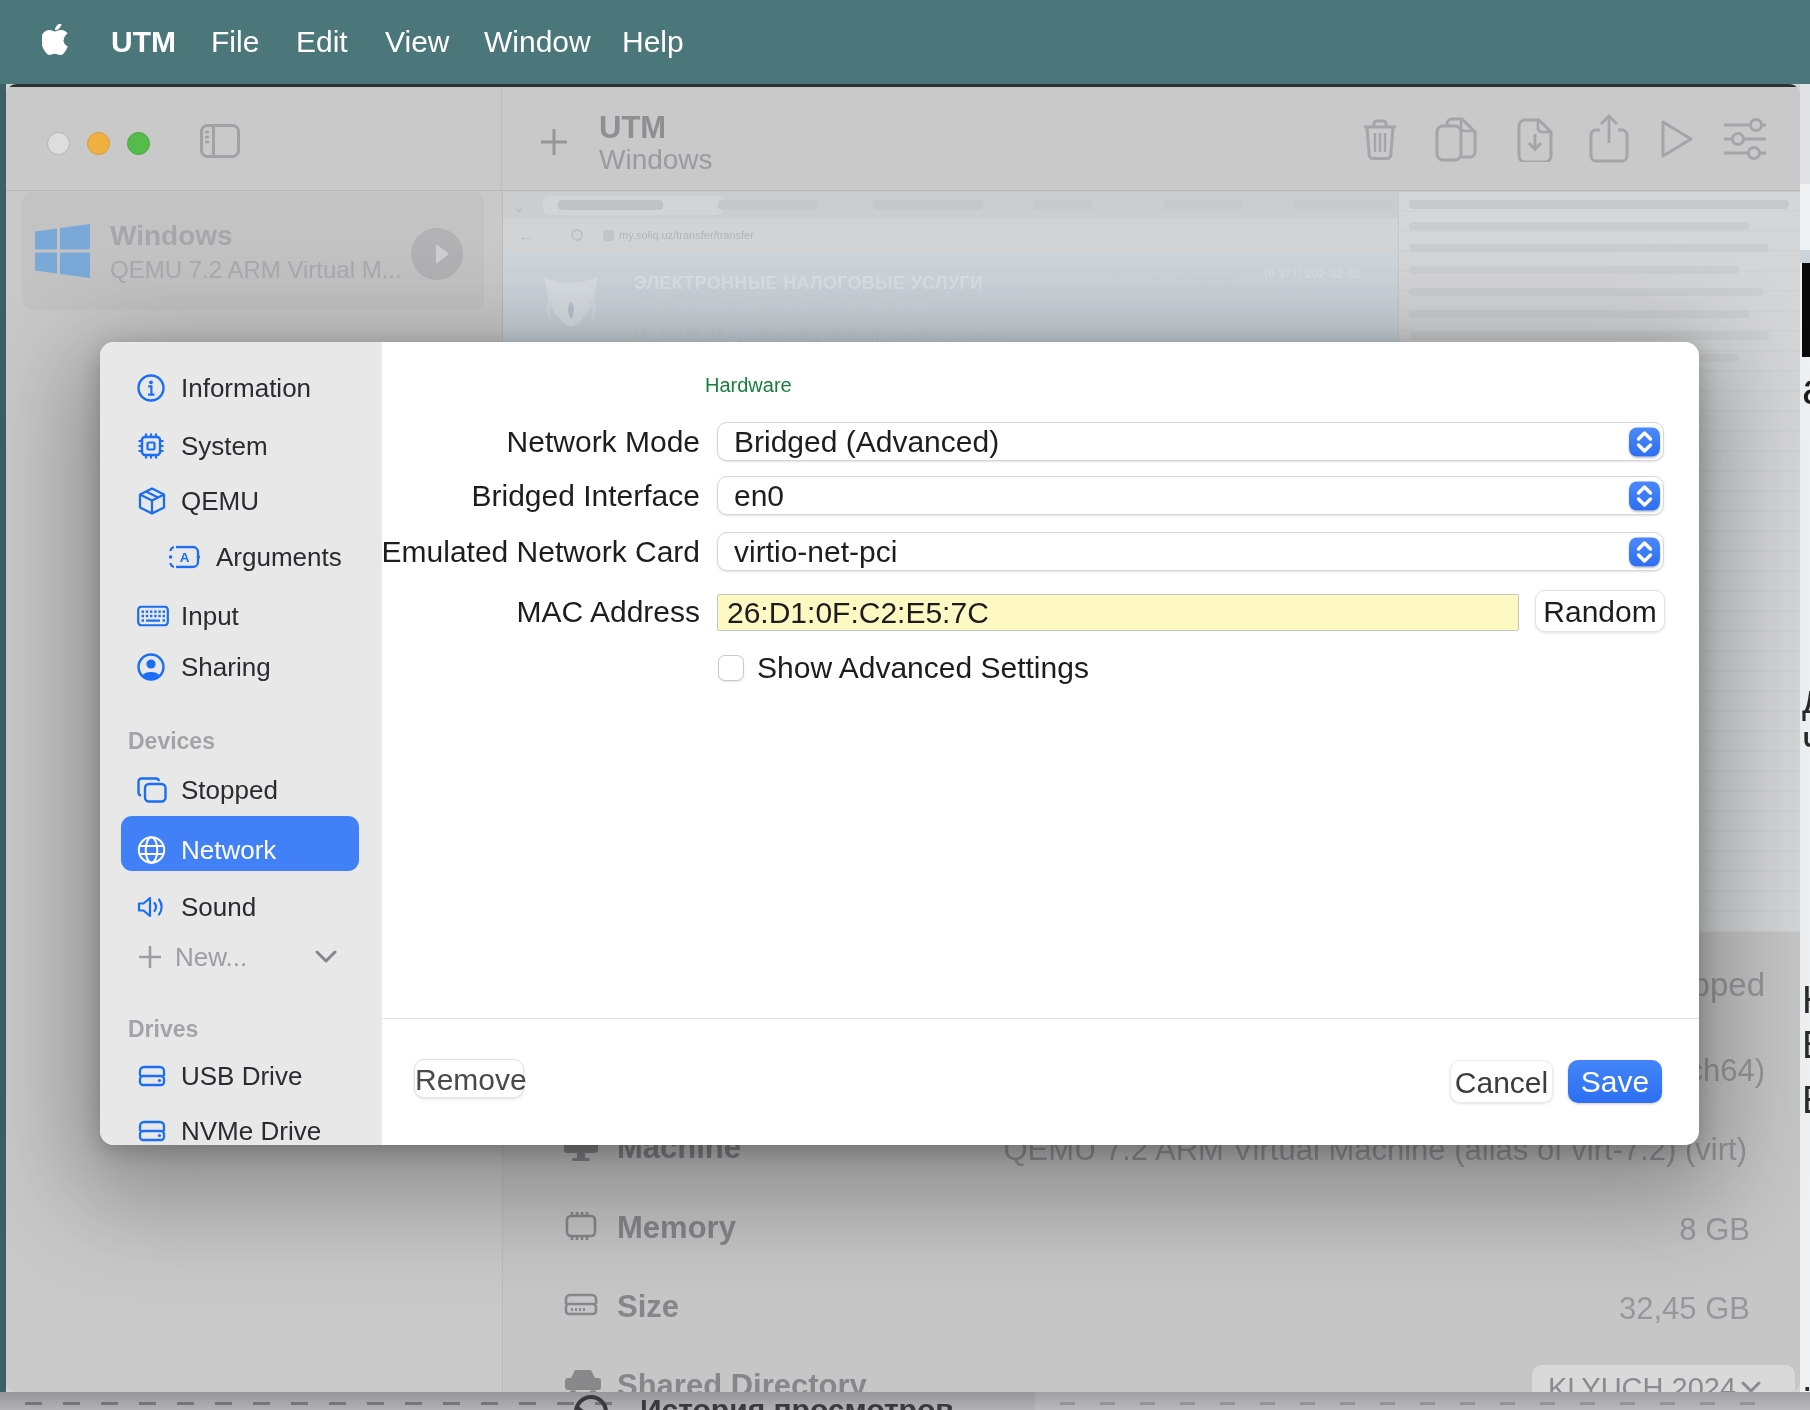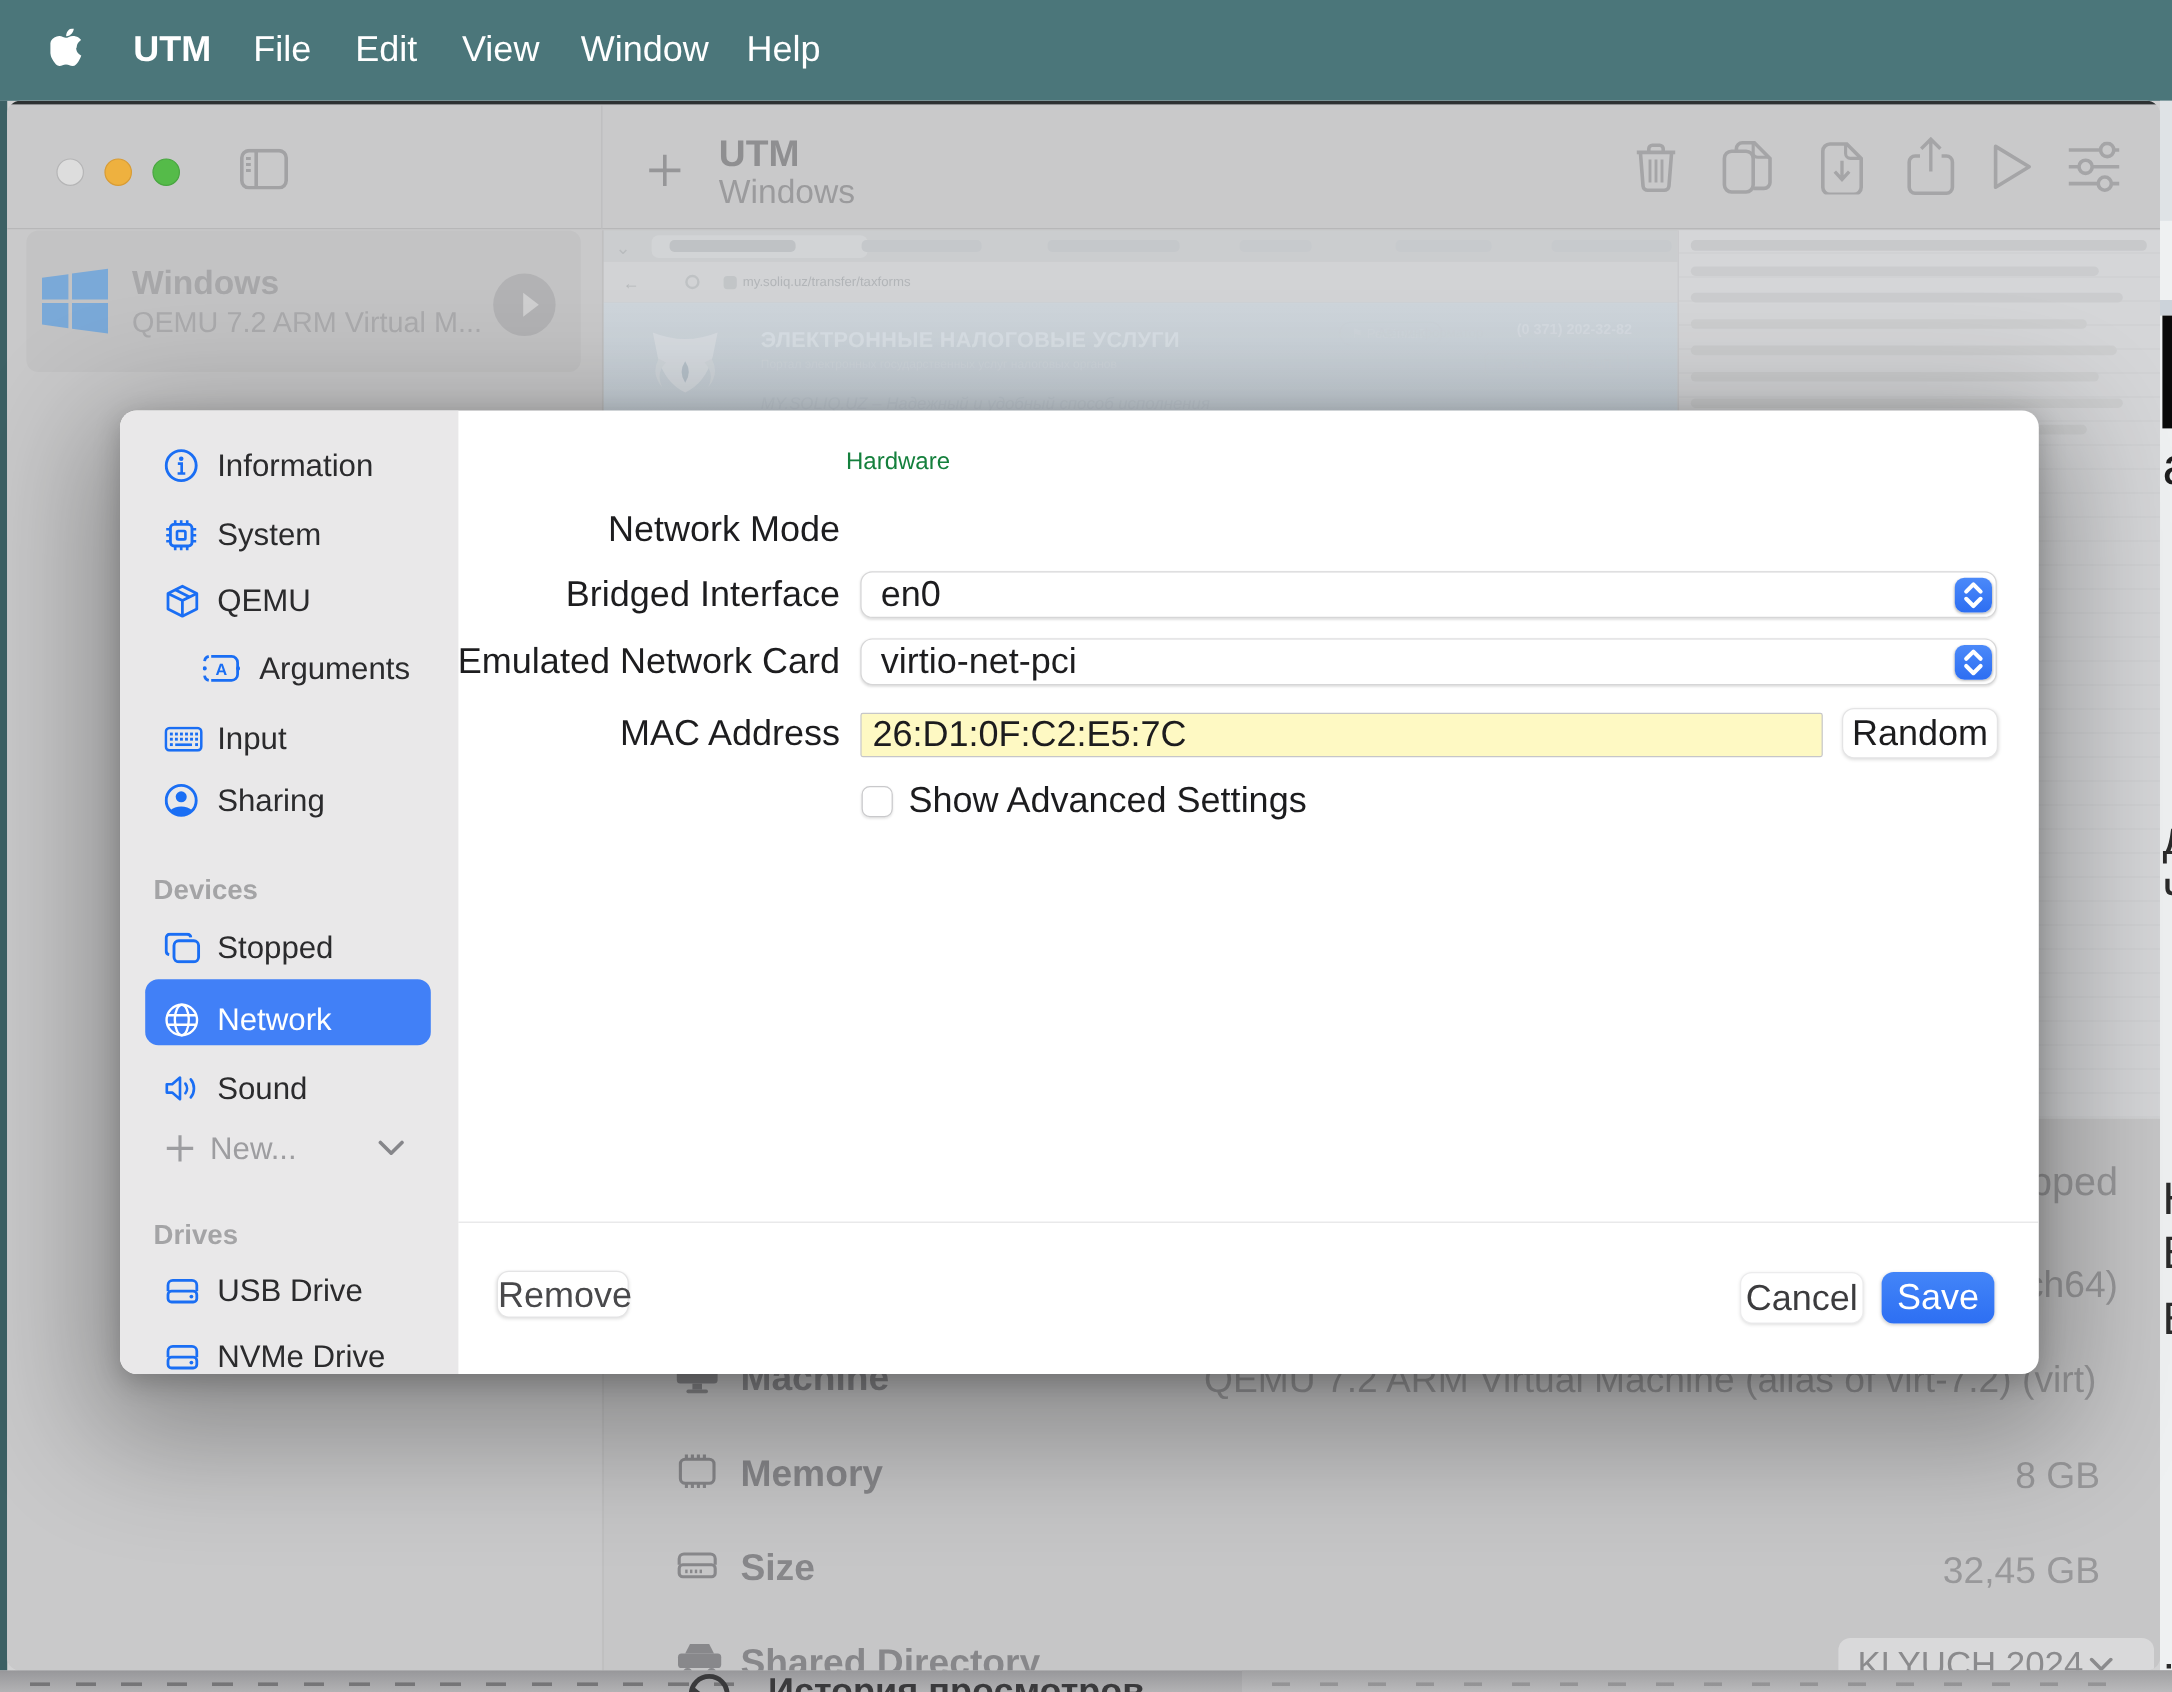--- a/index.html
+++ b/index.html
@@ -154,21 +154,21 @@
       <div class="abs" style="left:930px;top:8px;width:95px;height:10px;background:#c7cacd;border-radius:4px;"></div>
       <div class="abs" style="left:1165px;top:6px;width:12px;height:12px;border-top:2px solid #bcbfc2;"></div>
       <div class="abs" style="left:1215px;top:6px;width:11px;height:11px;border:2px solid #bcbfc2;border-radius:2px;"></div>
       <div class="abs" style="left:1262px;top:5px;color:#b9bcbe;font-size:16px;">×</div>
     </div>
 
     <div class="abs" style="left:0;top:26px;width:1298px;height:34px;background:#d2d3d5;">
       <div class="abs" style="left:16px;top:10px;color:#b5b8ba;font-size:14px;">←</div>
       <div class="abs" style="left:68px;top:11px;width:12px;height:12px;border:2px solid #bfc2c4;border-radius:50%;"></div>
       <div class="abs" style="left:100px;top:12px;width:11px;height:11px;background:#c2c5c7;border-radius:3px;"></div>
-      <div class="abs" style="left:116px;top:11px;font-size:11px;color:#b2b5b8;">my.soliq.uz/transfer/taxforms</div>
+      <div class="abs" style="left:116px;top:11px;font-size:11px;color:#b2b5b8;">my.soliq.uz/transfer/transfer</div>
       <div class="abs" style="left:1110px;top:8px;width:16px;height:16px;background:#c6c9cb;border-radius:3px;"></div>
       <div class="abs" style="left:1155px;top:8px;width:16px;height:16px;background:#c6c9cb;border-radius:50%;"></div>
       <div class="abs" style="left:1200px;top:8px;width:16px;height:16px;background:#c6c9cb;border-radius:3px;"></div>
       <div class="abs" style="left:1245px;top:8px;width:16px;height:16px;background:#c6c9cb;border-radius:50%;"></div>
     </div>
 
     <div class="abs" style="left:0;top:60px;width:900px;height:132px;background:linear-gradient(#ced5db,#c6d0d8);">
       <svg class="abs" style="left:39px;top:23px;" width="58" height="56" viewBox="0 0 58 56">
         <path d="M2 2 Q29 13 56 2 L52 22 Q46 44 29 52 Q12 44 6 22 Z" fill="#d8dde2"></path>
         <path d="M7 24 Q0 36 10 48 Q4 36 13 27 Z M51 24 Q58 36 48 48 Q54 36 45 27 Z" fill="#d3d9de"></path>
@@ -405,20 +405,26 @@
           </g>
           <circle cx="22.5" cy="17.5" r="1.6" fill="#1a6ef4"></circle>
         </svg>
       <div class="lbl">NVMe Drive</div>
     </div>
   </div>
 
   <div class="abs" style="left:605px;top:32px;font-size:20px;color:#15803d;">Hardware</div>
 
   <div class="formlabel" style="left:180px;top:100px;">Network Mode</div>
+  <div class="dropdown" style="top:80px;">
+      <div class="val">Bridged (Advanced)</div>
+    <div class="stepper"><svg width="31" height="29" viewBox="0 0 31 29">
+          <path d="M9.5 11.5 L15.5 5.5 L21.5 11.5 M9.5 17.5 L15.5 23.5 L21.5 17.5" stroke="#fff" stroke-width="3.4" fill="none" stroke-linecap="round" stroke-linejoin="round"></path>
+        </svg></div>
+  </div>
 
   <div class="formlabel" style="left:180px;top:154px;">Bridged Interface</div>
   <div class="dropdown" style="top:134px;">
       <div class="val">en0</div>
     <div class="stepper"><svg width="31" height="29" viewBox="0 0 31 29">
           <path d="M9.5 11.5 L15.5 5.5 L21.5 11.5 M9.5 17.5 L15.5 23.5 L21.5 17.5" stroke="#fff" stroke-width="3.4" fill="none" stroke-linecap="round" stroke-linejoin="round"></path>
         </svg></div>
   </div>
 
   <div class="formlabel" style="left:180px;top:210px;">Emulated Network Card</div>

